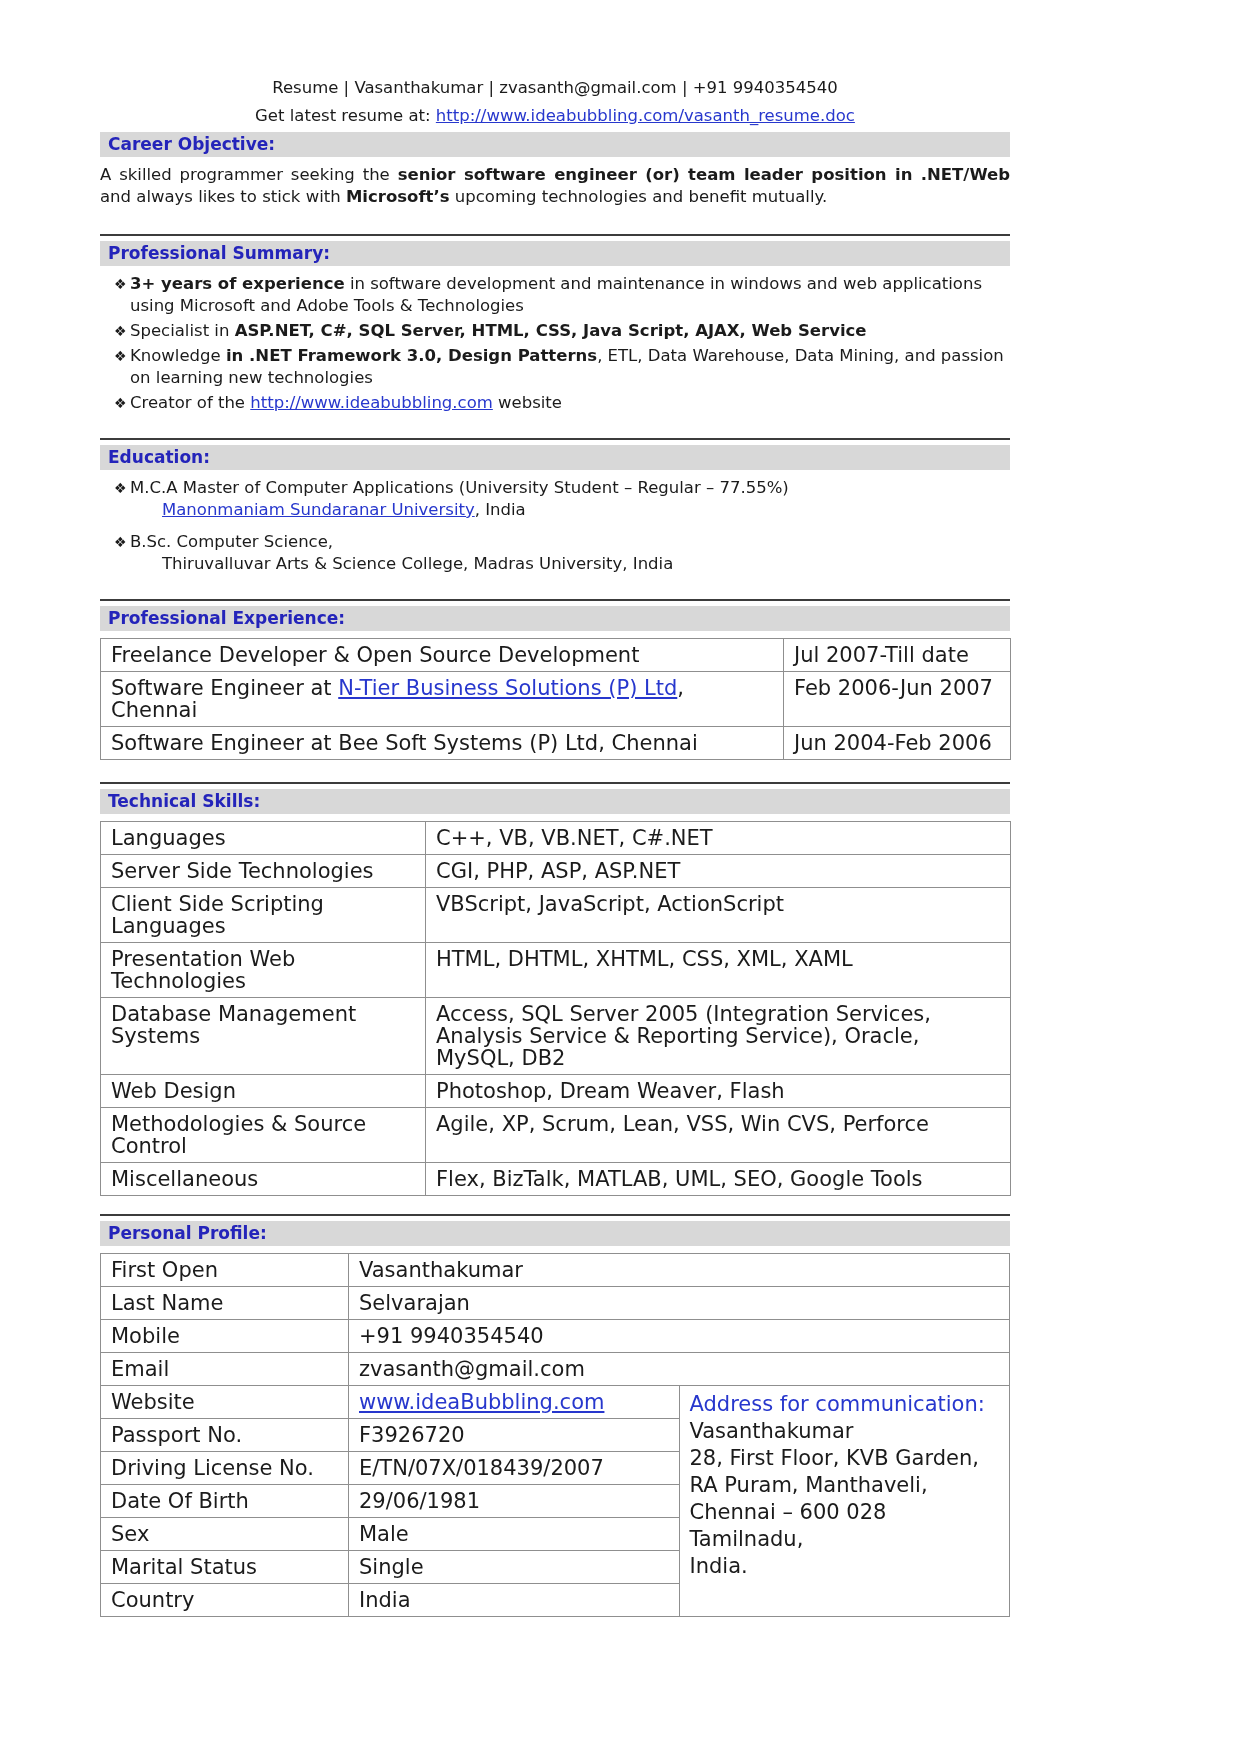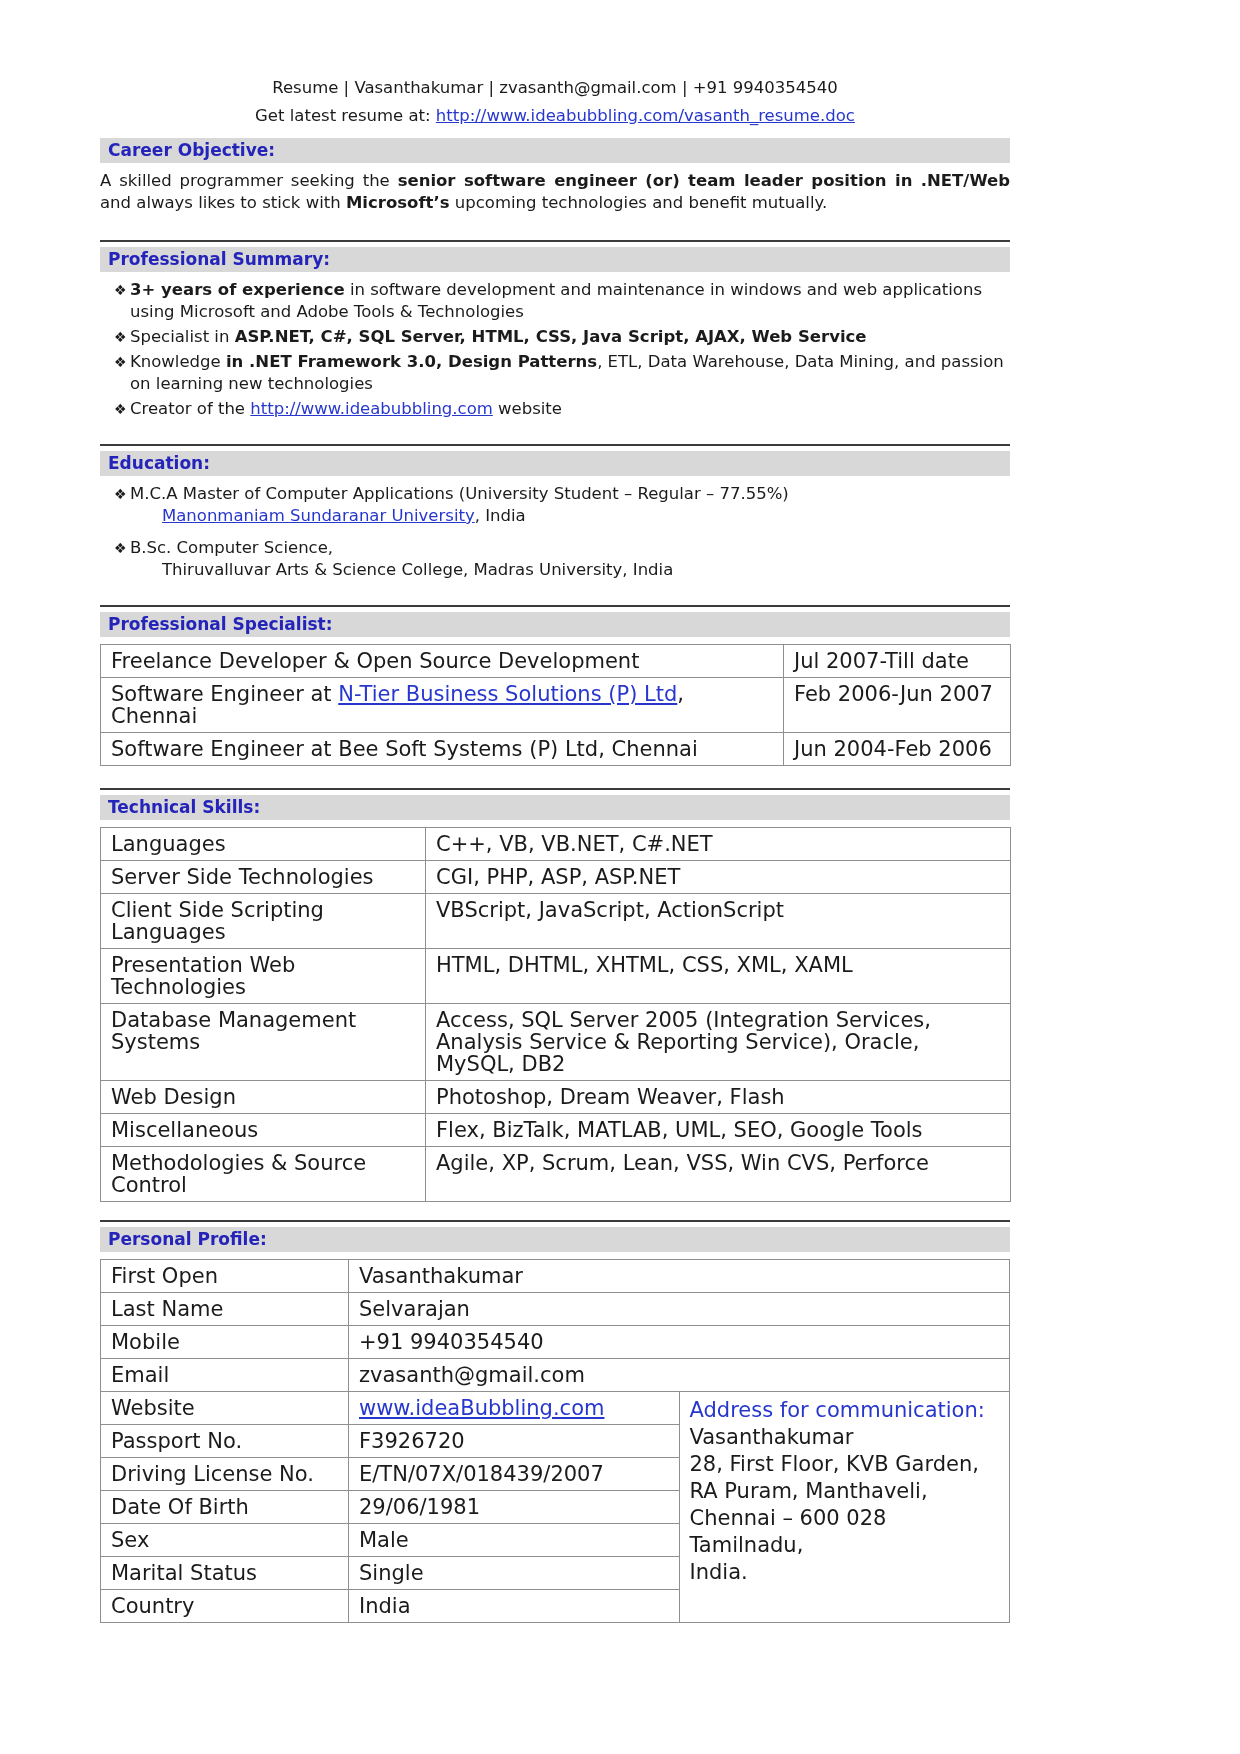--- a/index.html
+++ b/index.html
@@ -19,21 +19,21 @@
   .hdr { text-align: center; font-size: 16.5px; line-height: 28px; }
   .link { color: var(--link_blue, #2433cd); text-decoration: underline; cursor: pointer; }
   a.link { color: var(--link_blue, #2433cd); }
   .bar {
     background: var(--bar_gray, #d8d8d8);
     color: var(--heading_blue, #2424ba);
     font-weight: bold; font-size: 17px;
     padding: 2px 8px 3px 8px;
     margin-top: 5px;
   }
-  .bar.first { margin-top: 8px; }
+  .bar.first { margin-top: 2px; }
   .rule { border-top: 2px solid #3c3c3c; height: 0; }
   .rule.r1 { margin-top: 26px; }
   .rule.r2 { margin-top: 24px; }
   .rule.r3 { margin-top: 24px; }
   .rule.r4 { margin-top: 22px; }
   .rule.r5 { margin-top: 18px; }
   .para {
     text-align: justify;
     font-size: 16.5px; line-height: 22px;
     margin: 7px 0 0 0;
@@ -104,21 +104,21 @@
     <div class="brow gap">
       <span class="bchar">❖</span>
       <span class="btext">
         <span>B.Sc. Computer Science,</span>
         <span class="cont"><span>Thiruvalluvar Arts &amp; Science College, Madras University, India</span></span>
       </span>
     </div>
   </div>
 
   <div class="rule r3"></div>
-  <div class="bar"><span>Professional Specialist:</span></div>
+  <div class="bar"><span>Professional Experience:</span></div>
   <table class="exp">
     <tbody>
         <tr>
       <td class="c1"><span>Freelance Developer &amp; Open Source Development</span></td>
       <td class="c2"><span>Jul 2007-Till date</span></td>
     </tr>
     <tr>
       <td class="c1"><span>Software Engineer at </span><a class="link" href="#">N-Tier Business Solutions (P) Ltd</a><span>, Chennai</span></td>
       <td class="c2"><span>Feb 2006-Jun 2007</span></td>
     </tr>
@@ -151,26 +151,26 @@
     </tr>
     <tr>
       <td class="c1"><span>Database Management Systems</span></td>
       <td class="c2"><span>Access, SQL Server 2005 (Integration Services, Analysis Service &amp; Reporting Service), Oracle, MySQL, DB2</span></td>
     </tr>
     <tr>
       <td class="c1"><span>Web Design</span></td>
       <td class="c2"><span>Photoshop, Dream Weaver, Flash</span></td>
     </tr>
     <tr>
+      <td class="c1"><span>Methodologies  &amp; Source Control</span></td>
+      <td class="c2"><span>Agile, XP, Scrum, Lean, VSS, Win CVS, Perforce</span></td>
+    </tr>
+    <tr>
       <td class="c1"><span>Miscellaneous</span></td>
       <td class="c2"><span>Flex, BizTalk, MATLAB, UML, SEO, Google Tools</span></td>
-    </tr>
-    <tr>
-      <td class="c1"><span>Methodologies  &amp; Source Control</span></td>
-      <td class="c2"><span>Agile, XP, Scrum, Lean, VSS, Win CVS, Perforce</span></td>
     </tr>
   </tbody>
     </table>
 
   <div class="rule r5"></div>
   <div class="bar"><span>Personal Profile:</span></div>
   <table class="prf">
     <tbody>
         <tr>
       <td class="c1"><span>First Open</span></td>

